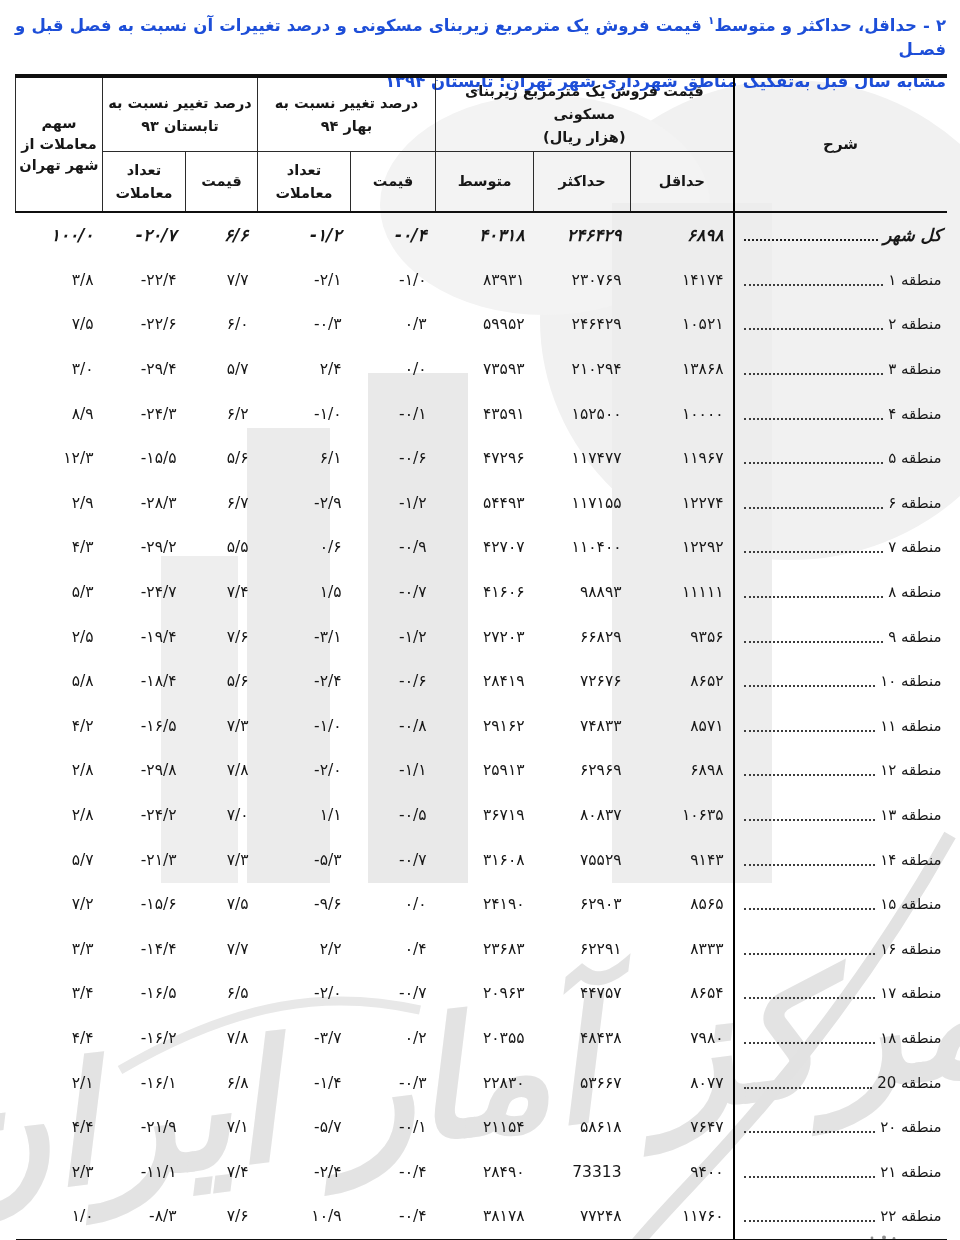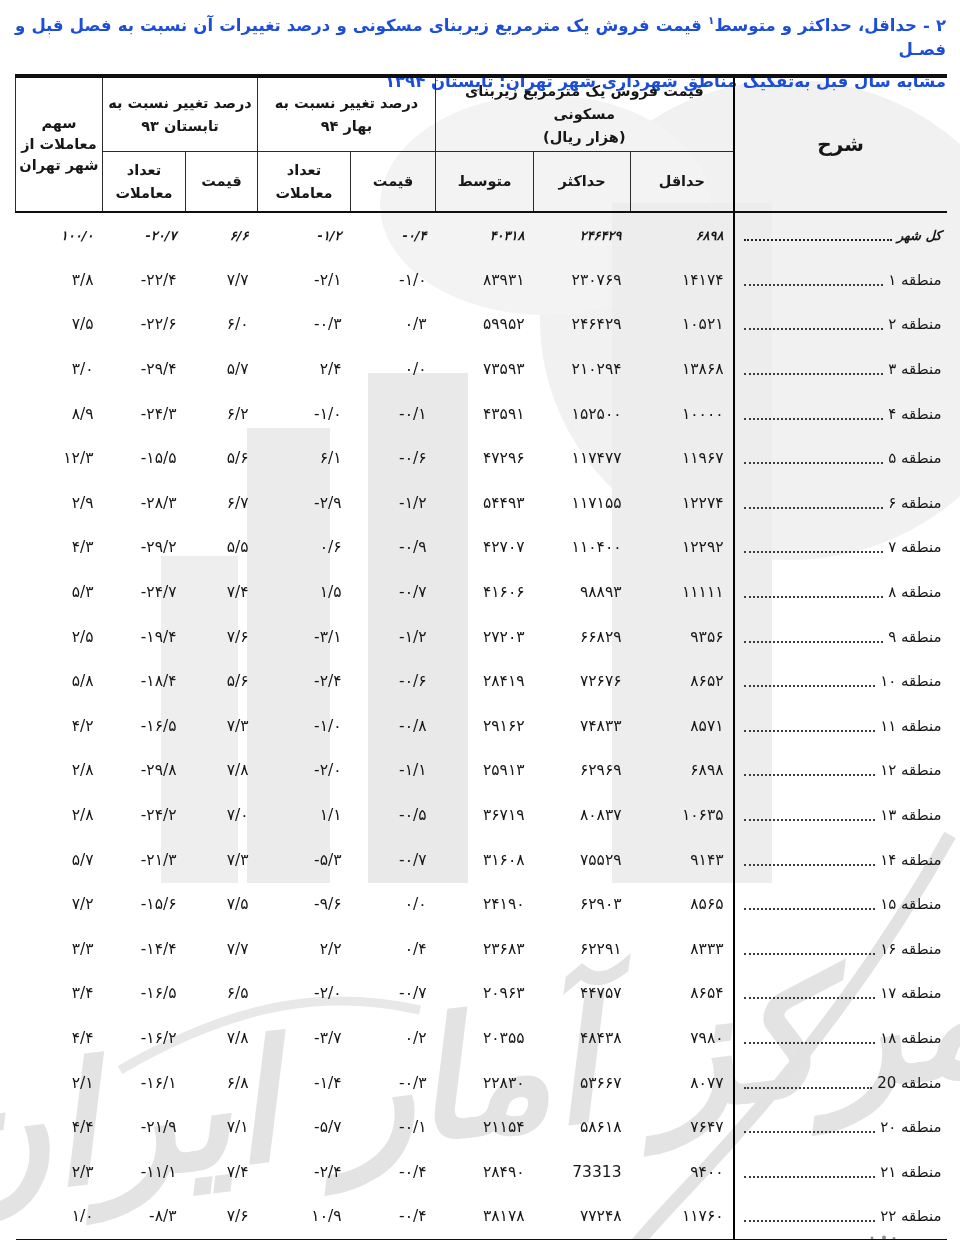--- a/index.html
+++ b/index.html
@@ -20,30 +20,30 @@
 
   
   .tbl{position:absolute;top:74px;left:15px;width:931px;border-collapse:collapse;direction:rtl;
        table-layout:fixed;color:#171717;background:transparent;
        border-top:4px solid #0f0f0f;border-bottom:3px solid #0f0f0f;}
   thead th{border:1.4px solid #2b2b2b;font-size:14.5px;font-weight:bold;padding:2px 1px;
            line-height:23px;vertical-align:middle;background:transparent;}
   thead tr.grp th{height:62px;}
   thead tr.sub th{height:55px;}
   thead tr.sub th, thead th.rs{border-bottom:2.6px solid #0f0f0f;}
-  th.h-desc{border-left:2.6px solid #000;border-right:none;font-size:20px;}
+  th.h-desc{border-left:2.6px solid #000;border-right:none;font-size:15px;}
   th.h-share{line-height:21px;}
 
   tbody td{height:44.6px;font-size:15.5px;padding:0;vertical-align:middle;}
   td.num{direction:ltr;text-align:right;padding-right:9px;white-space:nowrap;}
   td.desc-cell{border-left:2.6px solid #000;font-size:15px;}
   .desc-wrap{display:flex;align-items:center;padding:0 5px 0 7px;}
   .lbl{white-space:nowrap;}
   .dots{flex:1;height:0;border-bottom:2px dotted #3d3d3d;transform:translateY(5px);margin:0 5px 0 2px;}
-  tr.total td{font-weight:bold;font-style:italic;font-size:13px;}
+  tr.total td{font-weight:bold;font-style:italic;font-size:17px;}
   tr.total .dots{border-bottom-width:2.5px;border-bottom-color:#202020;}
 </style>
 </head>
 <body>
 
 <div class="page">
 
   <svg class="wm" width="960" height="1240" viewBox="0 0 960 1240" aria-hidden="true">
     <g>
       <ellipse cx="790" cy="320" rx="250" ry="240" fill="#f1f1f1"></ellipse>

